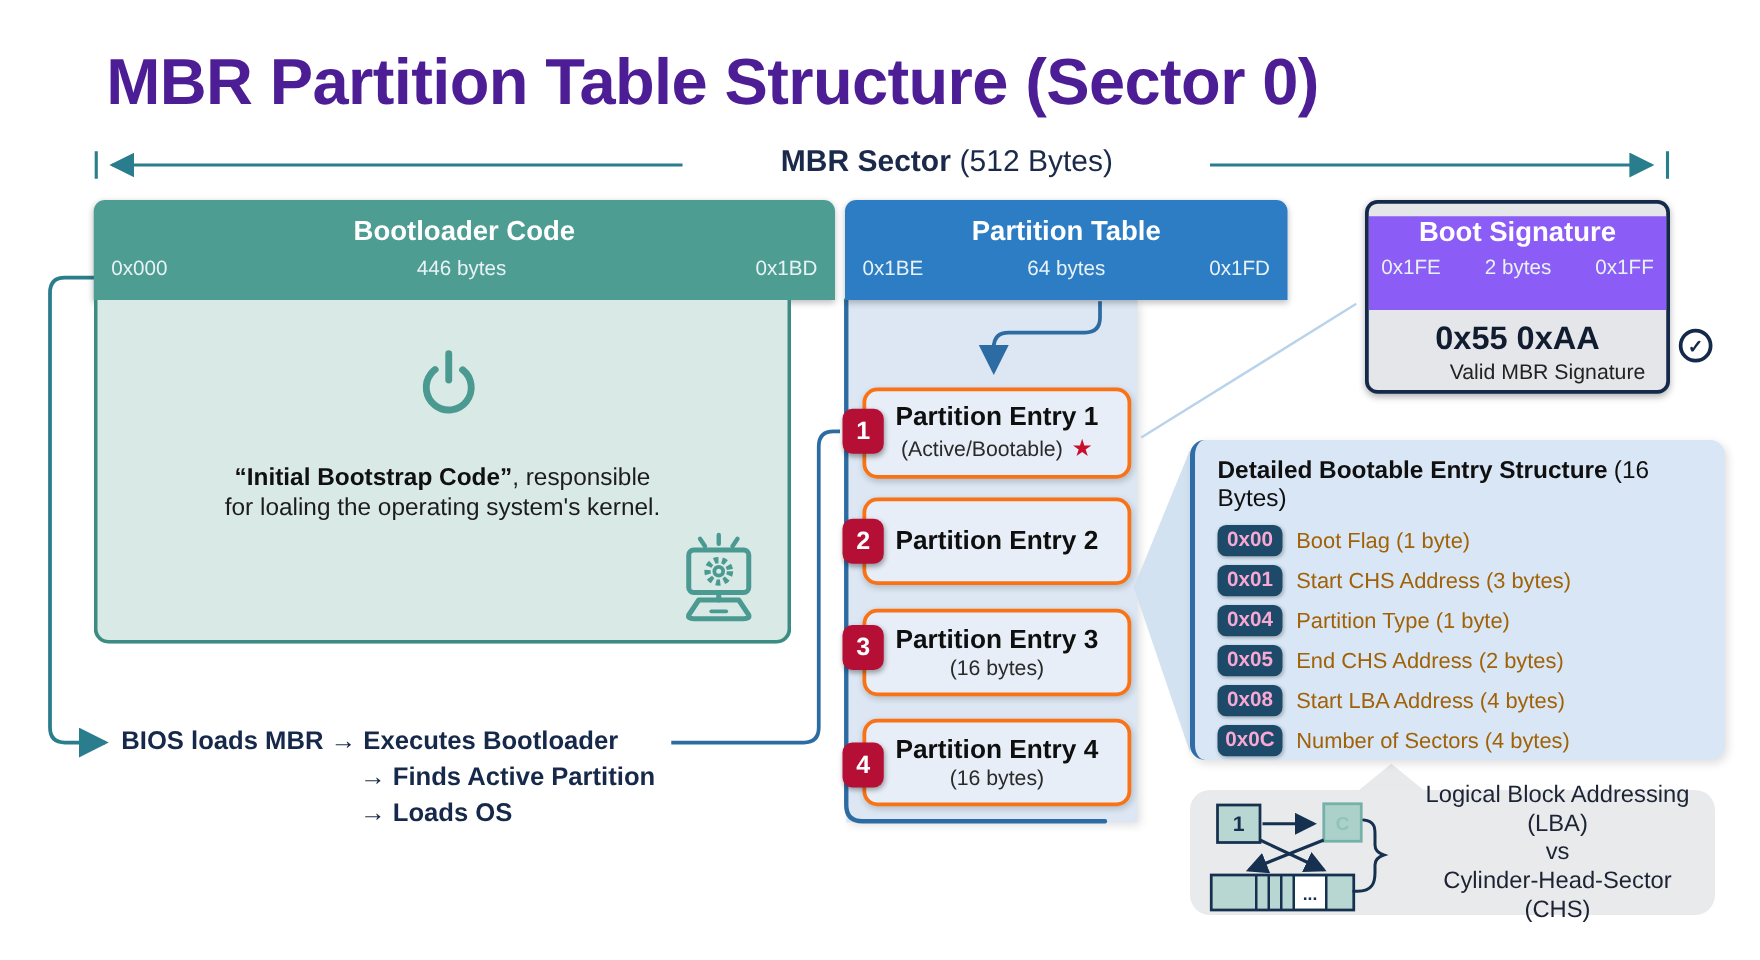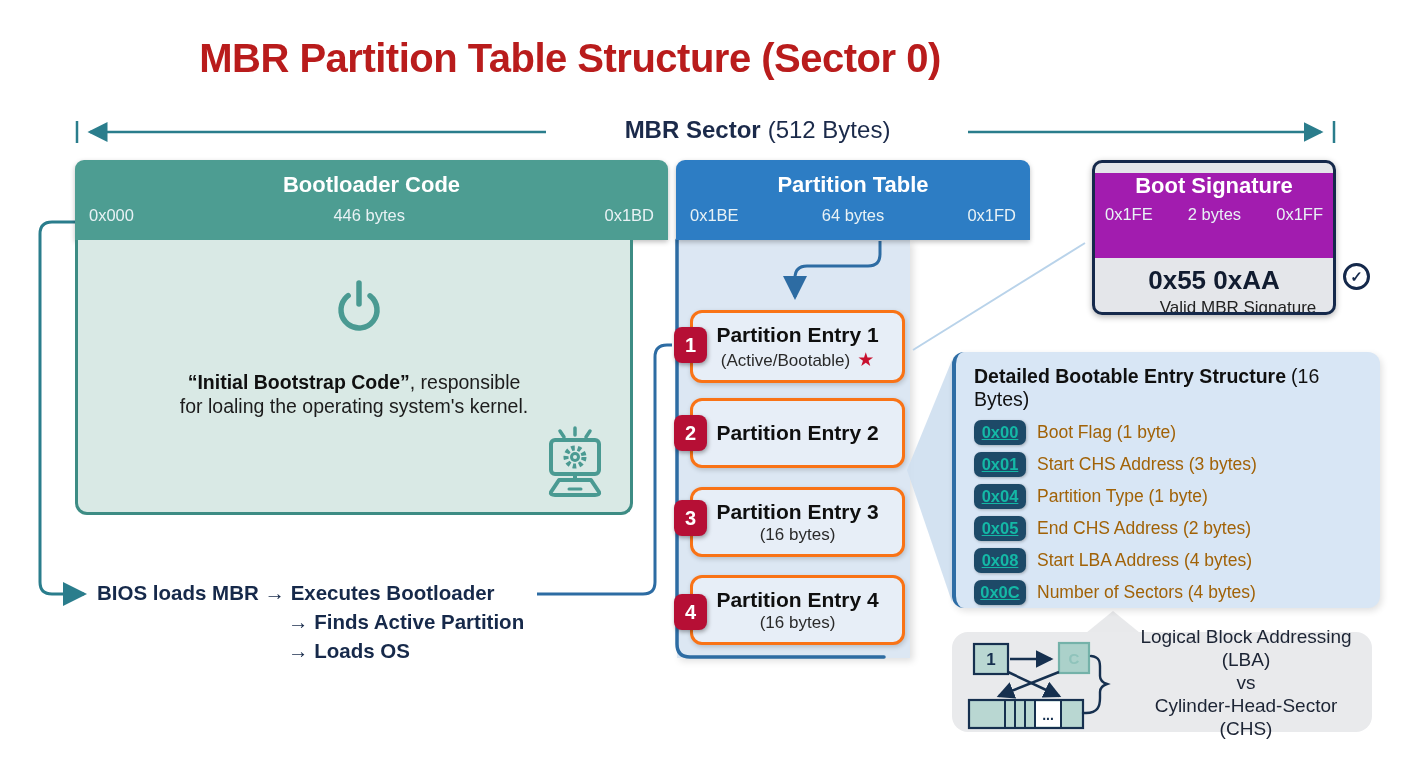--- a/index.html
+++ b/index.html
@@ -1,22 +1,22 @@
 <!DOCTYPE html>
 <html><head>
 <meta charset="utf-8">
 <style>
   html,body{margin:0;padding:0;background:#ffffff;}
   #canvas{position:relative;width:1408px;height:768px;overflow:hidden;background:#ffffff;
           font-family:"Liberation Sans",sans-serif;}
   .abs{position:absolute;}
 
   
-  #page-title{top:36px;left:0;width:1140px;text-align:center;font-size:40px;font-weight:800;
-              color:#b91c1c;letter-spacing:-0.5px;}
+  #page-title{top:36px;left:0;width:1140px;text-align:center;font-size:52px;font-weight:800;
+              color:#4c1d95;letter-spacing:-0.5px;}
 
   
   #ruler-label{top:116px;left:545px;width:425px;text-align:center;color:#1b2a4a;font-size:24px;}
   #ruler-label .b{font-weight:bold;}
   #ruler-label .r{font-weight:400;margin-left:7px;}
 
   
   #overlay{top:0;left:0;width:1408px;height:768px;z-index:2;pointer-events:none;}
 
   
@@ -51,39 +51,39 @@
   #e3{top:487px;height:70px;} #e4{top:575px;height:70px;}
   .badge{left:674px;width:33px;height:36px;background:#b60f35;border-radius:8px;color:#fff;
          font-size:20px;font-weight:bold;display:flex;align-items:center;justify-content:center;
          box-shadow:1px 2px 4px rgba(0,0,0,.35);z-index:4;}
   #b1{top:327px;} #b2{top:415px;} #b3{top:500px;} #b4{top:594px;}
 
   
   #bootsig{left:1092px;top:160px;width:244px;height:155px;border:3px solid #15294b;
            border-radius:10px;background:#e4e6ea;box-sizing:border-box;overflow:hidden;
            box-shadow:0 2px 6px rgba(0,0,0,.3);z-index:3;}
-  #bootsig .bs-header{height:85px;background:#a21caf;color:#fff;text-align:center;}
+  #bootsig .bs-header{height:75px;background:#8b5cf6;color:#fff;text-align:center;}
   #bootsig .bh-title{margin-top:10px;}
   #bootsig .bh-offsets{margin-top:6px;padding:0 10px;}
   .bs-value{text-align:center;font-size:26px;font-weight:bold;color:#111c30;margin-top:7px;}
   .bs-caption{text-align:center;font-size:17px;color:#222;margin-top:2px;padding-left:48px;}
   #check-icon{left:1343px;top:263px;width:27px;height:27px;border:3px solid #15294b;
               border-radius:50%;display:flex;align-items:center;justify-content:center;
               font-size:15px;font-weight:bold;color:#15294b;z-index:3;box-sizing:border-box;}
 
   
   #detail{left:952px;top:352px;width:428px;height:256px;background:#d8e6f5;border-radius:12px;
           border-left:4px solid #2e6da5;box-sizing:border-box;padding:13px 16px 10px 18px;
           box-shadow:2px 3px 7px rgba(0,0,0,.12);z-index:3;}
   #detail .dtitle{font-size:19.5px;color:#101010;margin-bottom:9px;}
   #detail .dtitle .b{font-weight:bold;}
   #detail .dtitle .r{font-weight:400;margin-left:5px;}
   .drow{display:flex;align-items:center;margin-top:7px;}
-  .obadge{width:52px;background:#1d4a68;color:#14b8a6;border-radius:7px;text-align:center;
-          font-size:16.5px;font-weight:bold;padding:3px 0;box-shadow:1px 1px 3px rgba(0,0,0,.25);text-decoration:underline;}
+  .obadge{width:52px;background:#1d4a68;color:#f9a8d4;border-radius:7px;text-align:center;
+          font-size:16.5px;font-weight:bold;padding:3px 0;box-shadow:1px 1px 3px rgba(0,0,0,.25);}
   .dlabel{margin-left:11px;font-size:17.5px;color:#a16207;}
 
   
   #lba-panel{left:952px;top:632px;width:420px;height:100px;background:#e9eaec;border-radius:16px;z-index:3;}
   #lba-diagram{position:absolute;left:6px;top:4px;}
   #lba-text{position:absolute;left:174px;right:6px;top:50%;transform:translateY(-50%);
             text-align:center;font-size:19px;line-height:23px;color:#1c2434;}
 
   
   .flow{font-size:20.5px;font-weight:bold;color:#16294a;white-space:nowrap;z-index:3;}

